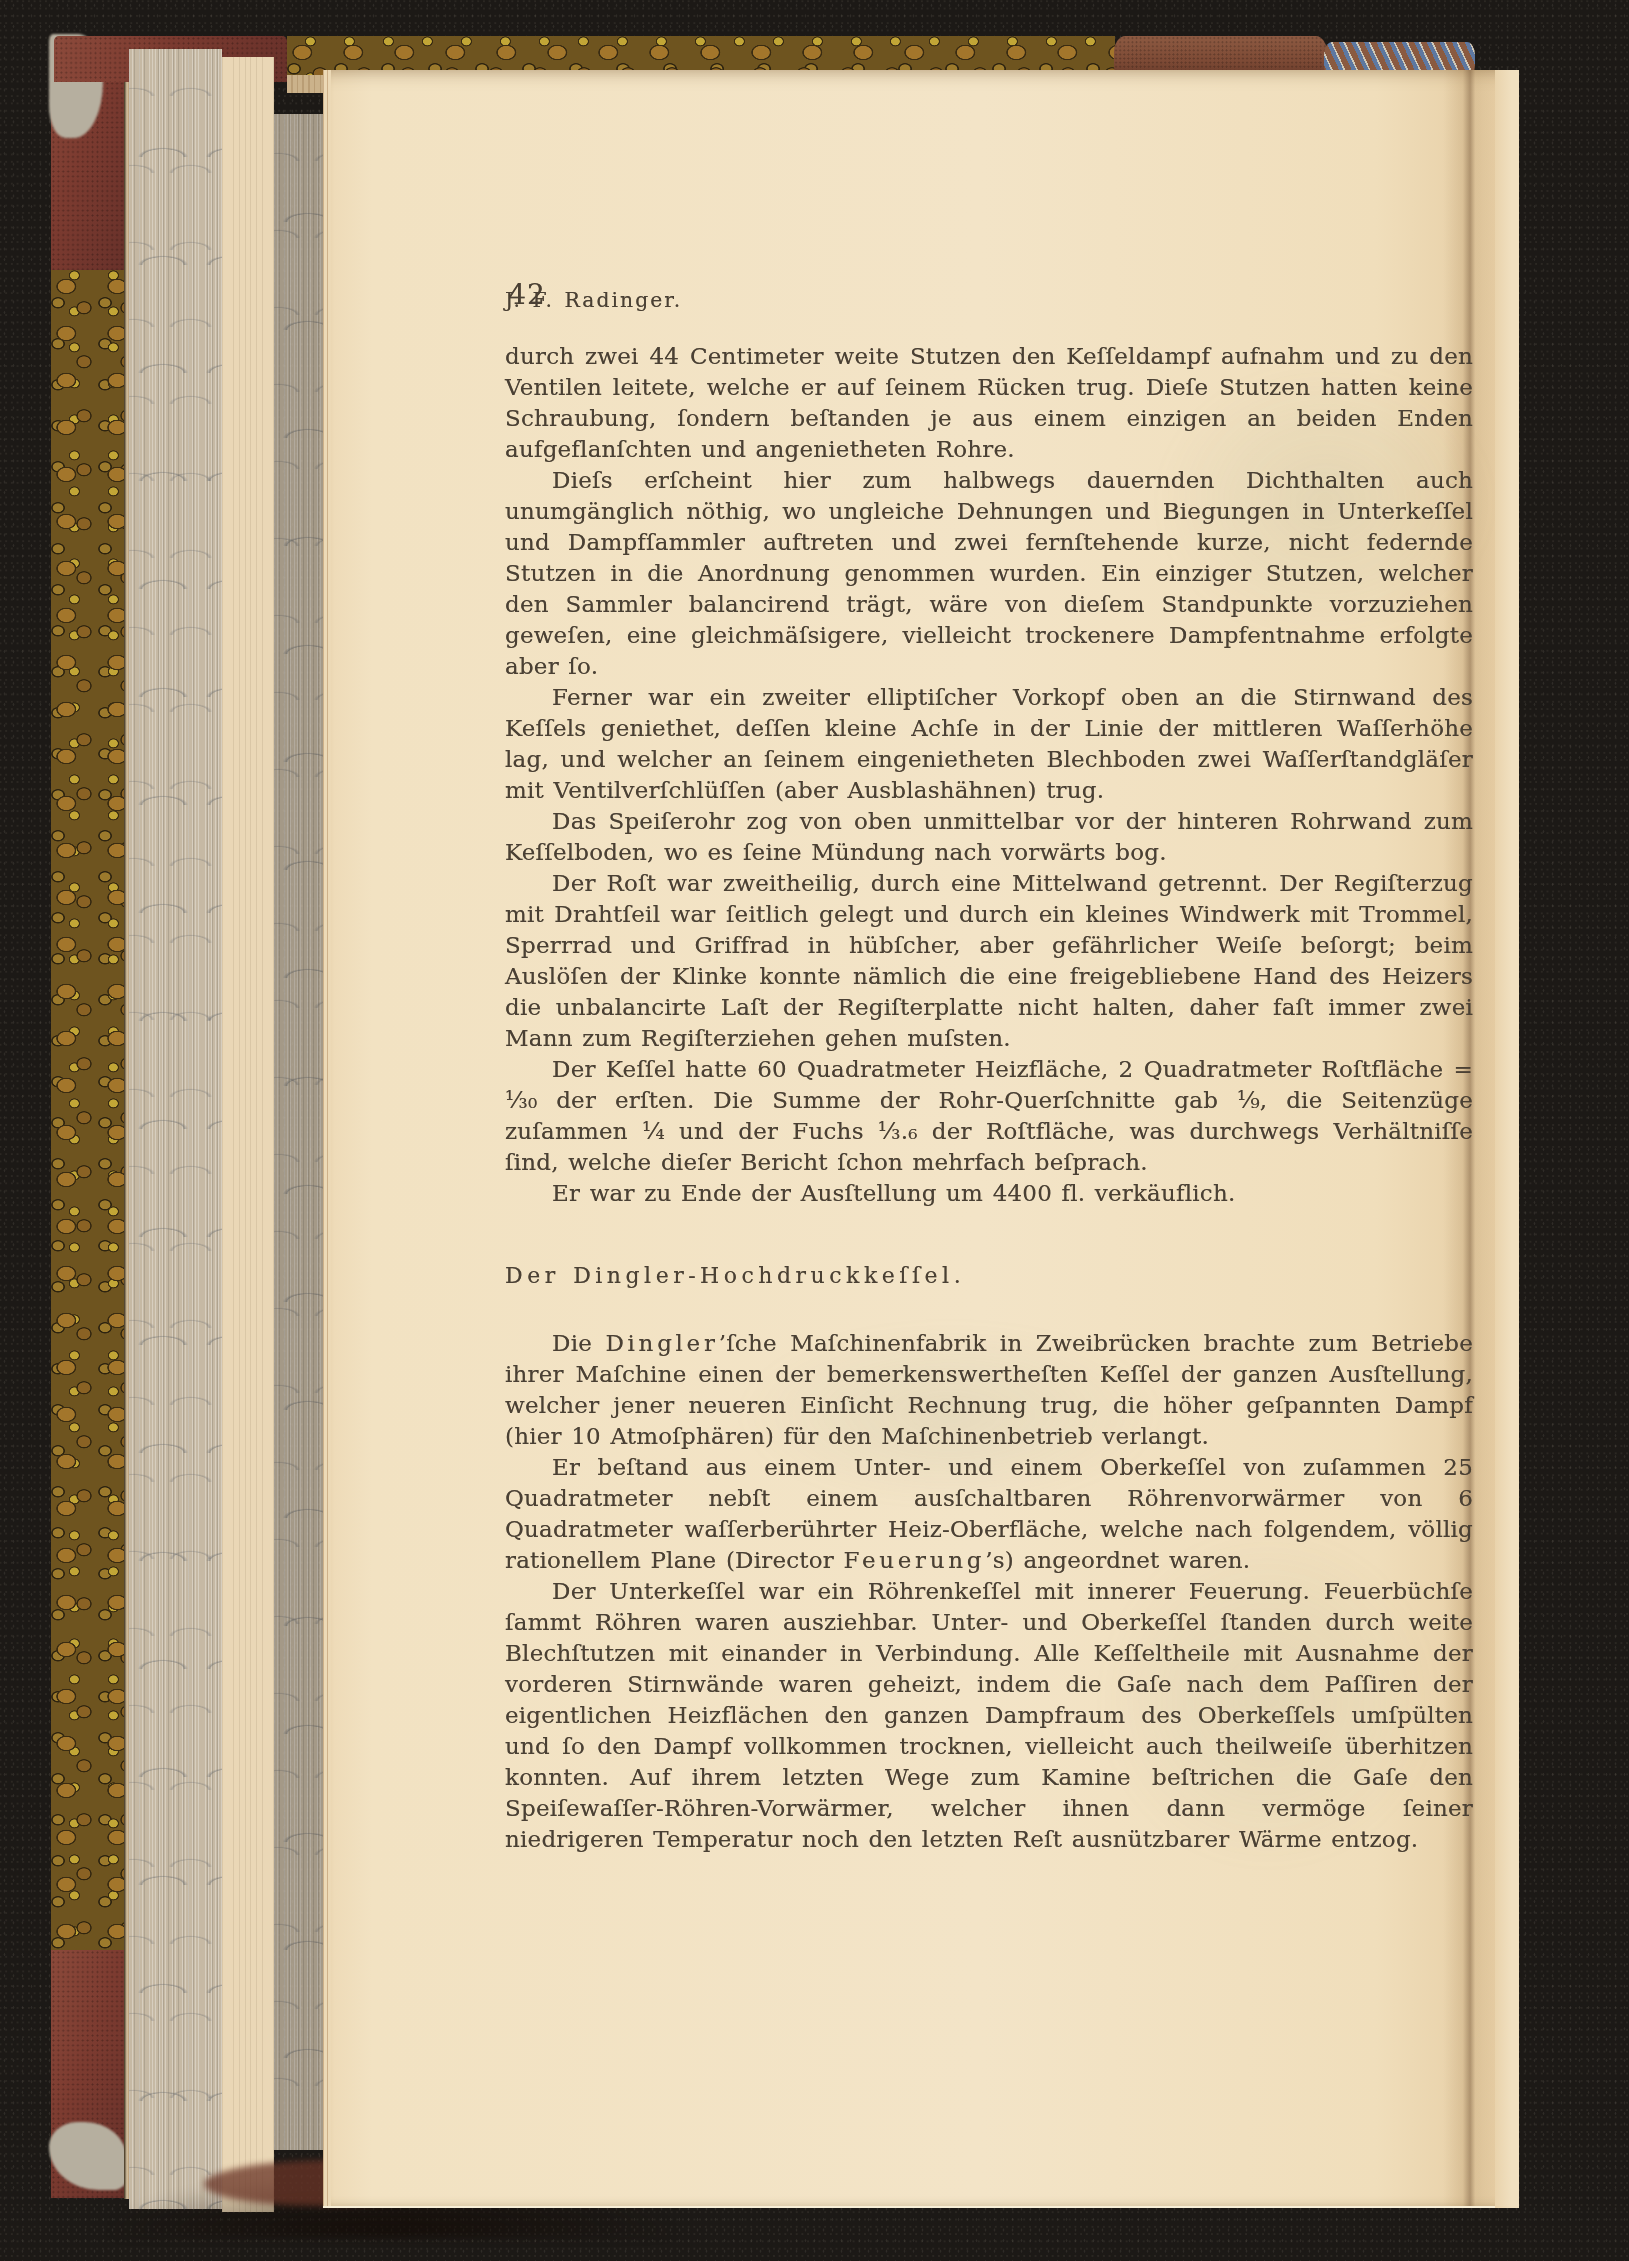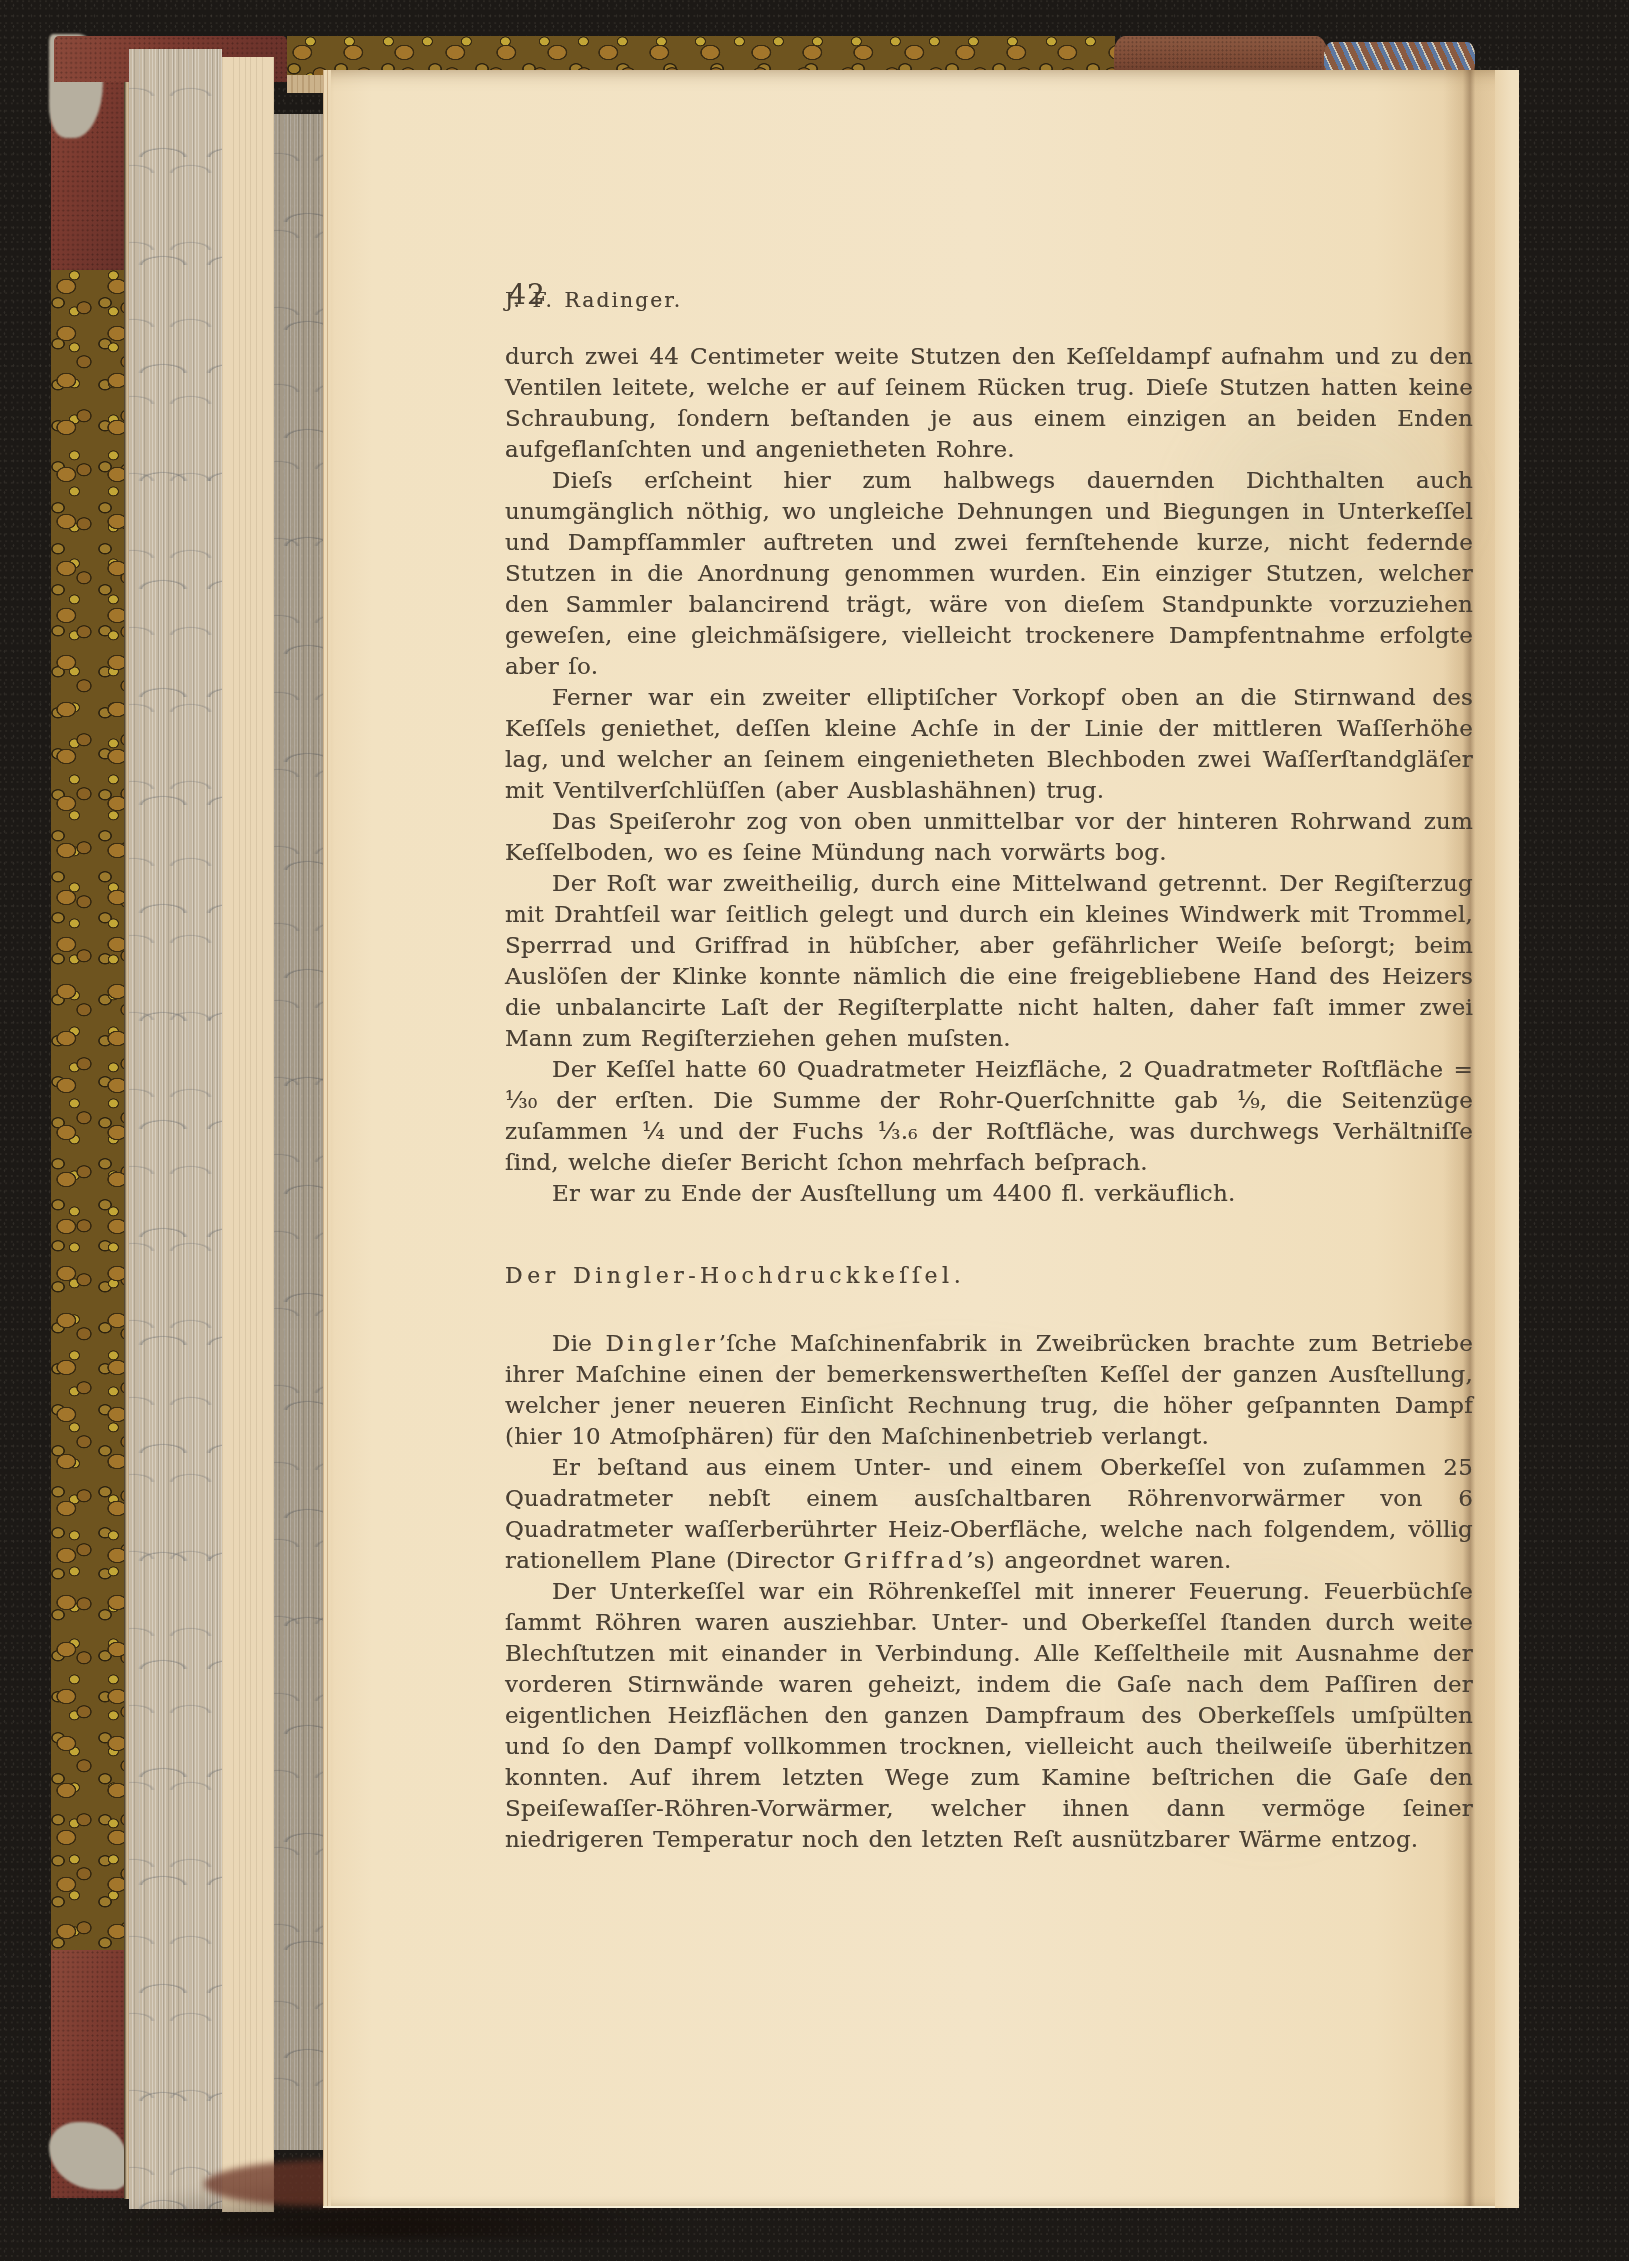--- a/index.html
+++ b/index.html
@@ -152,19 +152,19 @@
 
     <p class="para"><span>durch zwei 44 Centimeter weite Stutzen den Keſſeldampf aufnahm und zu den Ventilen leitete, welche er auf ſeinem Rücken trug. Dieſe Stutzen hatten keine Schraubung, ſondern beſtanden je aus einem einzigen an beiden Enden aufgeflanſchten und angenietheten Rohre.</span></p>
         <p class="para ind"><span>Dieſs erſcheint hier zum halbwegs dauernden Dichthalten auch unumgänglich nöthig, wo ungleiche Dehnungen und Biegungen in Unterkeſſel und Dampfſammler auftreten und zwei fernſtehende kurze, nicht federnde Stutzen in die Anordnung genommen wurden. Ein einziger Stutzen, welcher den Sammler balancirend trägt, wäre von dieſem Standpunkte vorzuziehen geweſen, eine gleichmäſsigere, vielleicht trockenere Dampfentnahme erfolgte aber ſo.</span></p>
         <p class="para ind"><span>Ferner war ein zweiter elliptiſcher Vorkopf oben an die Stirnwand des Keſſels geniethet, deſſen kleine Achſe in der Linie der mittleren Waſſerhöhe lag, und welcher an ſeinem eingenietheten Blechboden zwei Waſſerſtandgläſer mit Ventilverſchlüſſen (aber Ausblashähnen) trug.</span></p>
         <p class="para ind"><span>Das Speiſerohr zog von oben unmittelbar vor der hinteren Rohrwand zum Keſſelboden, wo es ſeine Mündung nach vorwärts bog.</span></p>
         <p class="para ind"><span>Der Roſt war zweitheilig, durch eine Mittelwand getrennt. Der Regiſterzug mit Drahtſeil war ſeitlich gelegt und durch ein kleines Windwerk mit Trommel, Sperrrad und Griffrad in hübſcher, aber gefährlicher Weiſe beſorgt; beim Auslöſen der Klinke konnte nämlich die eine freigebliebene Hand des Heizers die unbalancirte Laſt der Regiſterplatte nicht halten, daher faſt immer zwei Mann zum Regiſterziehen gehen muſsten.</span></p>
         <p class="para ind gap"><span>Der Keſſel hatte 60 Quadratmeter Heizfläche, 2 Quadratmeter Roſtfläche = ¹⁄₃₀ der erſten. Die Summe der Rohr-Querſchnitte gab ¹⁄₉, die Seitenzüge zuſammen ¹⁄₄ und der Fuchs ¹⁄₃.₆ der Roſtfläche, was durchwegs Verhältniſſe ſind, welche dieſer Bericht ſchon mehrfach beſprach.</span></p>
         <p class="para ind gap"><span>Er war zu Ende der Ausſtellung um 4400 fl. verkäuflich.</span></p>
         <div class="heading"><span>Der Dingler-Hochdruckkeſſel.</span></div>
         <p class="para ind"><span>Die </span><span class="sperr">Dingler</span><span>’ſche Maſchinenfabrik in Zweibrücken brachte zum Betriebe ihrer Maſchine einen der bemerkenswertheſten Keſſel der ganzen Ausſtellung, welcher jener neueren Einſicht Rechnung trug, die höher geſpannten Dampf (hier 10 Atmoſphären) für den Maſchinenbetrieb verlangt.</span></p>
-        <p class="para ind"><span>Er beſtand aus einem Unter- und einem Oberkeſſel von zuſammen 25 Quadratmeter nebſt einem ausſchaltbaren Röhrenvorwärmer von 6 Quadratmeter waſſerberührter Heiz-Oberfläche, welche nach folgendem, völlig rationellem Plane (Director </span><span class="sperr">Griffrad</span><span>’s) angeordnet waren.</span></p>
+        <p class="para ind"><span>Er beſtand aus einem Unter- und einem Oberkeſſel von zuſammen 25 Quadratmeter nebſt einem ausſchaltbaren Röhrenvorwärmer von 6 Quadratmeter waſſerberührter Heiz-Oberfläche, welche nach folgendem, völlig rationellem Plane (Director </span><span class="sperr">Feuerung</span><span>’s) angeordnet waren.</span></p>
         <p class="para ind"><span>Der Unterkeſſel war ein Röhrenkeſſel mit innerer Feuerung. Feuerbüchſe ſammt Röhren waren ausziehbar. Unter- und Oberkeſſel ſtanden durch weite Blechſtutzen mit einander in Verbindung. Alle Keſſeltheile mit Ausnahme der vorderen Stirnwände waren geheizt, indem die Gaſe nach dem Paſſiren der eigentlichen Heizflächen den ganzen Dampfraum des Oberkeſſels umſpülten und ſo den Dampf vollkommen trocknen, vielleicht auch theilweiſe überhitzen konnten. Auf ihrem letzten Wege zum Kamine beſtrichen die Gaſe den Speiſewaſſer-Röhren-Vorwärmer, welcher ihnen dann vermöge ſeiner niedrigeren Temperatur noch den letzten Reſt ausnützbarer Wärme entzog.</span></p>
       </div>
   </div>
 
 </div>
 
 
 </body></html>

